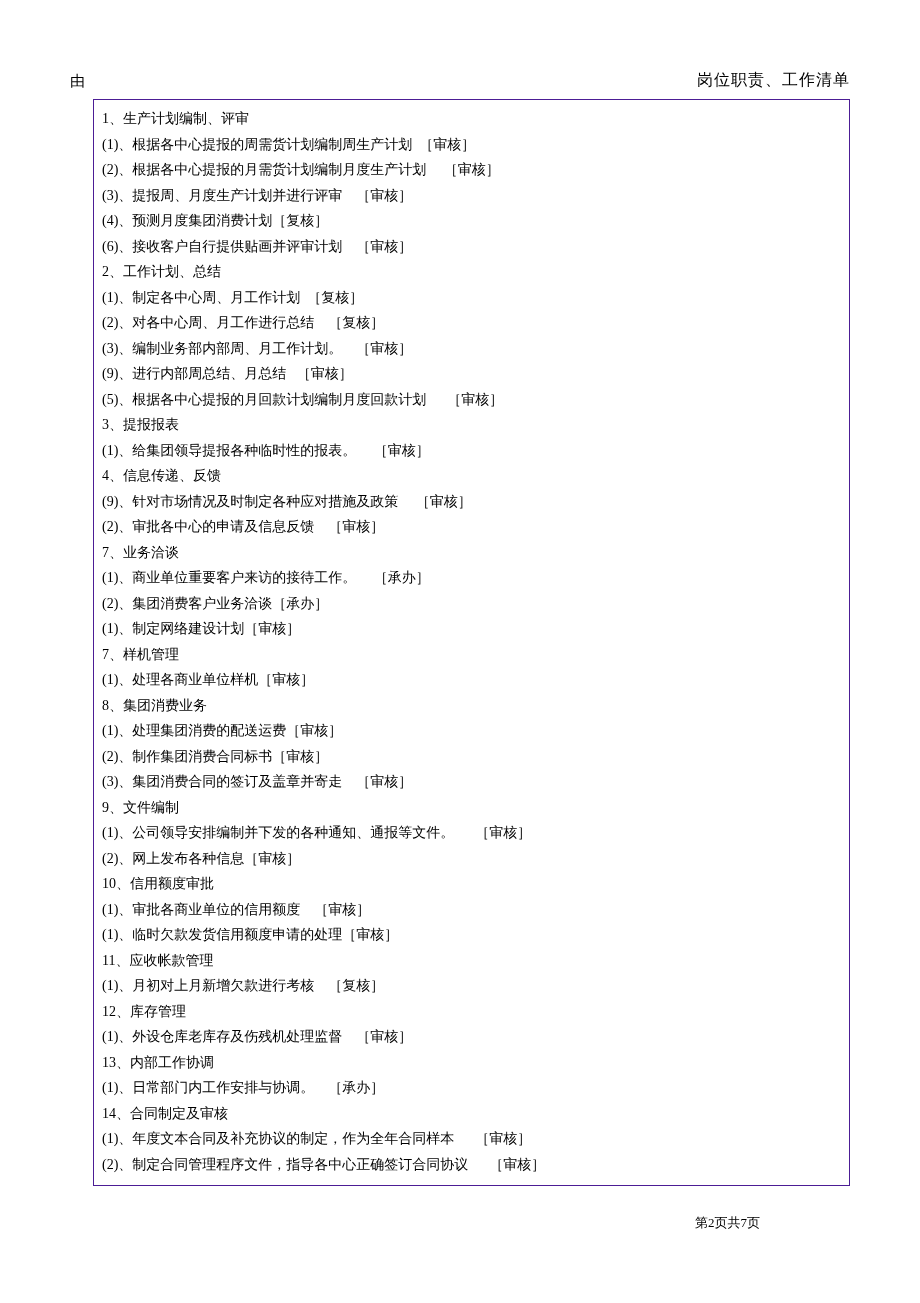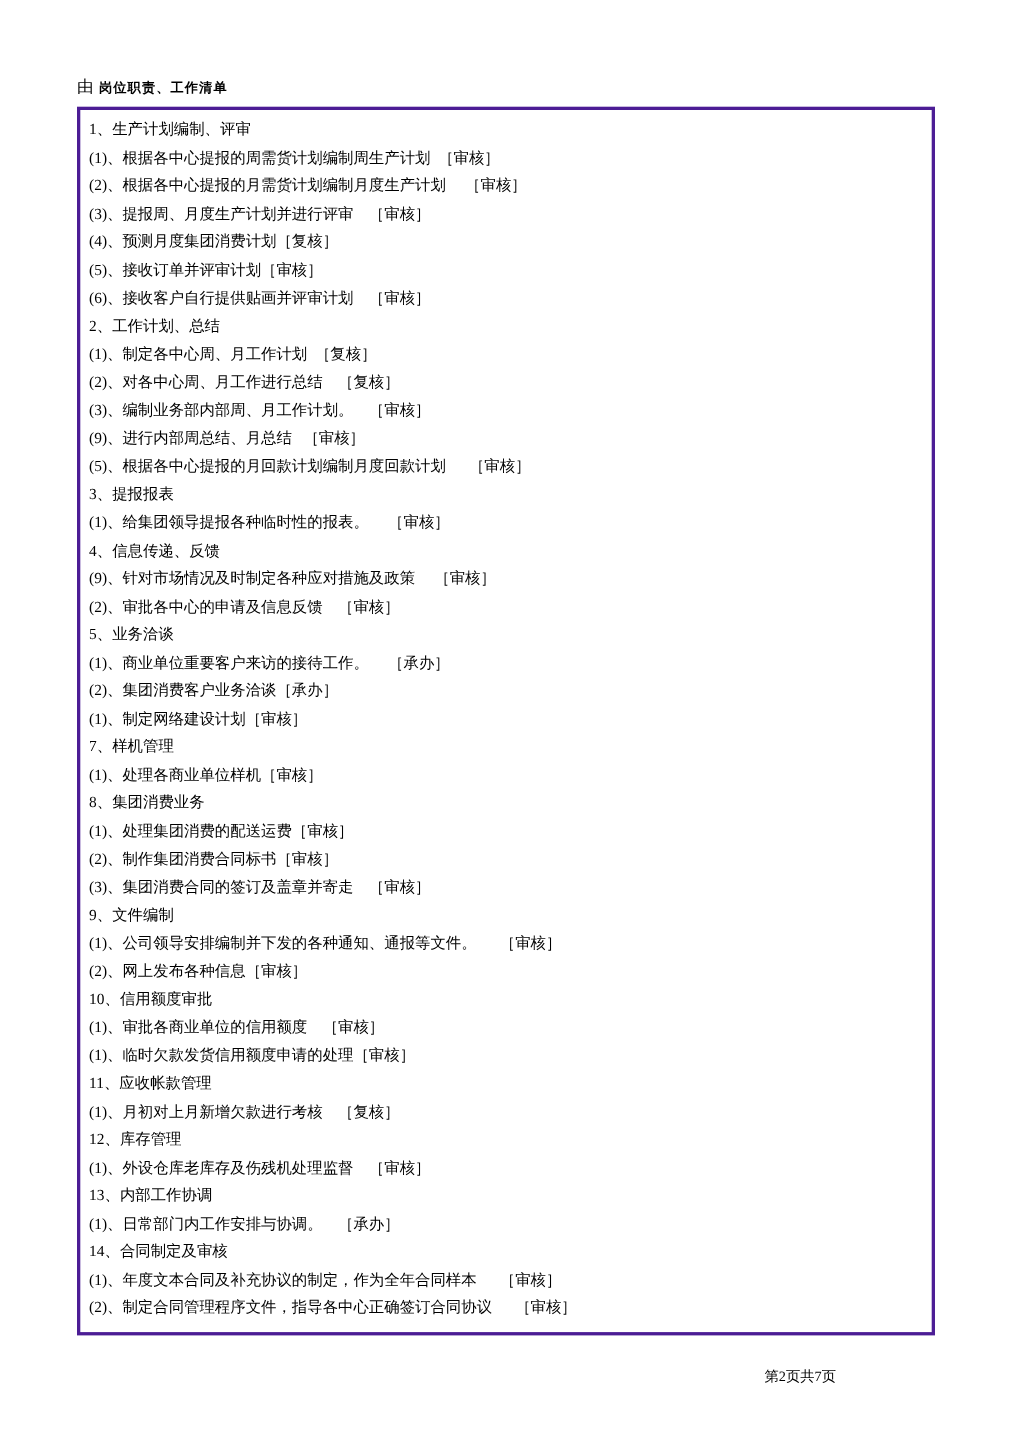--- a/index.html
+++ b/index.html
@@ -19,28 +19,29 @@
       display: flex;
       align-items: flex-end;
       margin-bottom: 8px;
     }
     .header-left {
       width: 20px;
       font-size: 15px;
     }
     .header-center {
       flex: 1;
-      text-align: left;
-      font-size: 12px;
-      font-weight: bold;
+      text-align: right;
+      font-size: 16px;
+      font-weight: normal;
       letter-spacing: 1px;
     }
     .content-box {
-      border: 3px solid #4c1d95;
+      border: 1px solid #4c1d95;
       padding: 6px 8px 8px 8px;
+      margin-left: 23px;
     }
     .line {
       line-height: 25.5px;
       font-size: 14px;
       white-space: pre;
     }
     .footer {
       text-align: right;
       font-size: 13px;
       margin-top: 28px;
@@ -54,34 +55,33 @@
   <div class="header-left">由</div>
   <div class="header-center">岗位职责、工作清单</div>
 </div>
 
 <div class="content-box">
   <div class="line">1、生产计划编制、评审</div>
   <div class="line">(1)、根据各中心提报的周需货计划编制周生产计划  ［审核］</div>
   <div class="line">(2)、根据各中心提报的月需货计划编制月度生产计划     ［审核］</div>
   <div class="line">(3)、提报周、月度生产计划并进行评审    ［审核］</div>
   <div class="line">(4)、预测月度集团消费计划［复核］</div>
-  <div class="line">(5)、接收订单并评审计划［审核］</div>
   <div class="line">(6)、接收客户自行提供贴画并评审计划    ［审核］</div>
   <div class="line">2、工作计划、总结</div>
   <div class="line">(1)、制定各中心周、月工作计划  ［复核］</div>
   <div class="line">(2)、对各中心周、月工作进行总结    ［复核］</div>
   <div class="line">(3)、编制业务部内部周、月工作计划。    ［审核］</div>
   <div class="line">(9)、进行内部周总结、月总结   ［审核］</div>
   <div class="line">(5)、根据各中心提报的月回款计划编制月度回款计划      ［审核］</div>
   <div class="line">3、提报报表</div>
   <div class="line">(1)、给集团领导提报各种临时性的报表。     ［审核］</div>
   <div class="line">4、信息传递、反馈</div>
   <div class="line">(9)、针对市场情况及时制定各种应对措施及政策     ［审核］</div>
   <div class="line">(2)、审批各中心的申请及信息反馈    ［审核］</div>
-  <div class="line">5、业务洽谈</div>
+  <div class="line">7、业务洽谈</div>
   <div class="line">(1)、商业单位重要客户来访的接待工作。     ［承办］</div>
   <div class="line">(2)、集团消费客户业务洽谈［承办］</div>
   <div class="line">(1)、制定网络建设计划［审核］</div>
   <div class="line">7、样机管理</div>
   <div class="line">(1)、处理各商业单位样机［审核］</div>
   <div class="line">8、集团消费业务</div>
   <div class="line">(1)、处理集团消费的配送运费［审核］</div>
   <div class="line">(2)、制作集团消费合同标书［审核］</div>
   <div class="line">(3)、集团消费合同的签订及盖章并寄走    ［审核］</div>
   <div class="line">9、文件编制</div>

